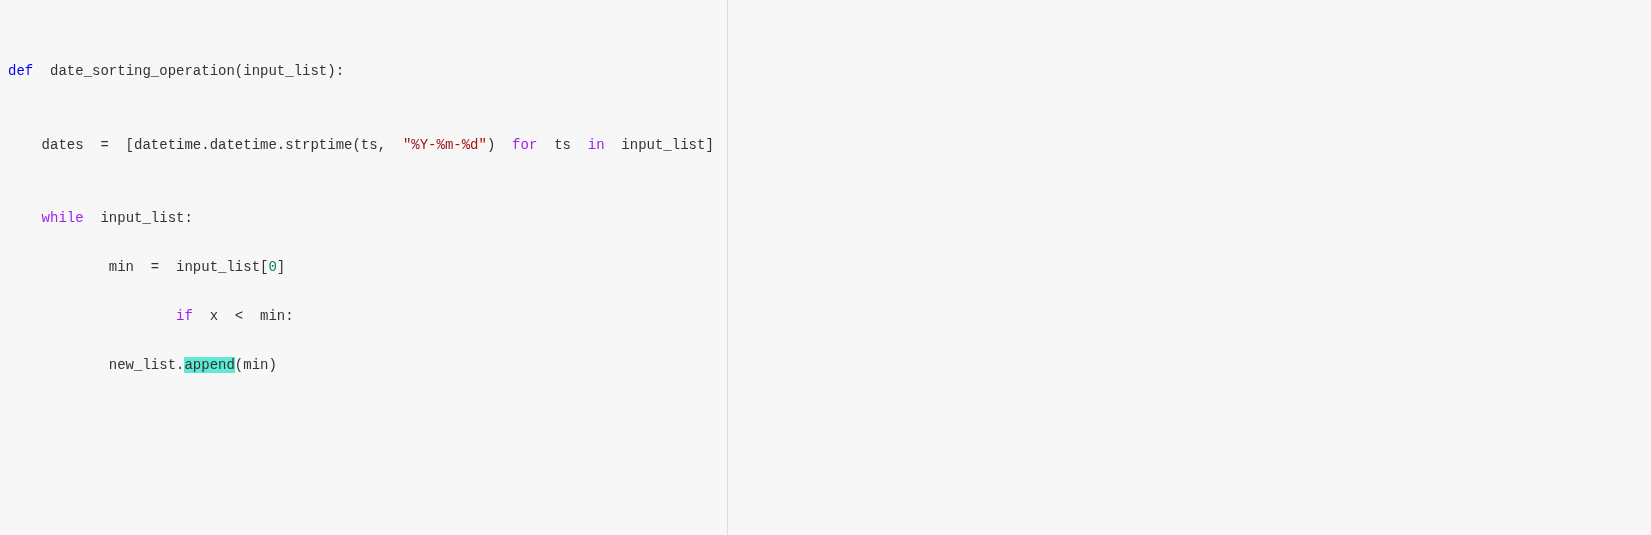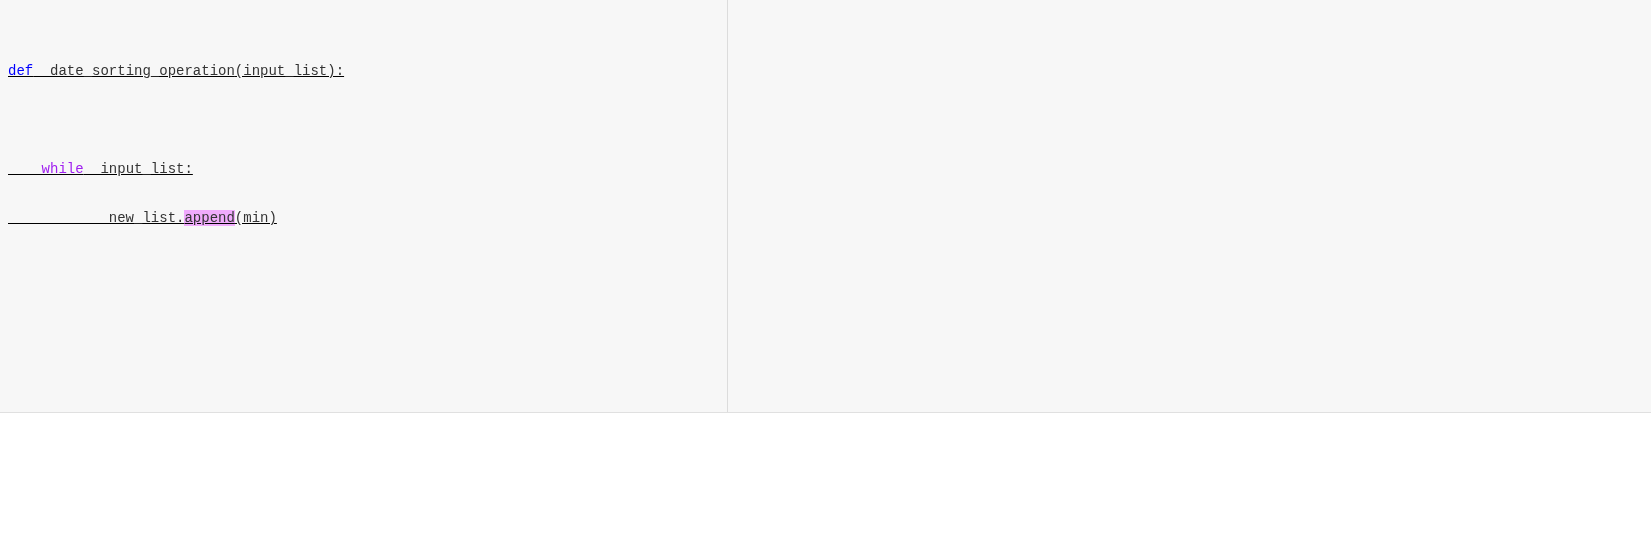--- a/index.html
+++ b/index.html
@@ -33,35 +33,37 @@
     }
     .kw-def { color: #0000ff; }
     .kw-while { color: #a020f0; text-align: center; }
     .kw-for { color: #a020f0; }
     .kw-if { color: #a020f0; }
     .kw-in { color: #a020f0; }
     .func-name { color: #333; }
     .plain { color: #333; }
     .num { color: #098658; }
     .str { color: #a31515; }
-    .hl { background: #f0abfc; }
+    .hl { background: #5eead4; }
     .code-line {
       display: block;
-      text-decoration: underline;
     }
   </style>
 </head>
 <body>
 
 <div class="code-area">
   <div class="vertical-line"></div>
 <span class="code-line"><span class="kw-def">def</span><span class="func-name">  date_sorting_operation</span><span class="plain">(input_list):</span></span>
 <span class="code-line"></span>
+<span class="code-line"><span class="plain">    dates  =  [datetime.datetime.strptime(ts,  </span><span class="str">"%Y-%m-%d"</span><span class="plain">)  </span><span class="kw-for">for</span><span class="plain">  ts  </span><span class="kw-in">in</span><span class="plain">  input_list]</span></span>
 <span class="code-line"></span>
 <span class="code-line"><span class="kw-while">    while</span><span class="plain">  input_list:</span></span>
+<span class="code-line"><span class="plain">            min  =  input_list[</span><span class="num">0</span><span class="plain">]</span></span>
+<span class="code-line"><span class="kw-if">                    if</span><span class="plain">  x  &lt;  min:</span></span>
 <span class="code-line"><span class="plain">            new_list.</span><span class="plain hl">append</span><span class="plain">(min)</span></span>
 
 
 <span class="code-line"></span>
 
 <span class="code-line"></span>
 
 </div>
 
 </body></html>

